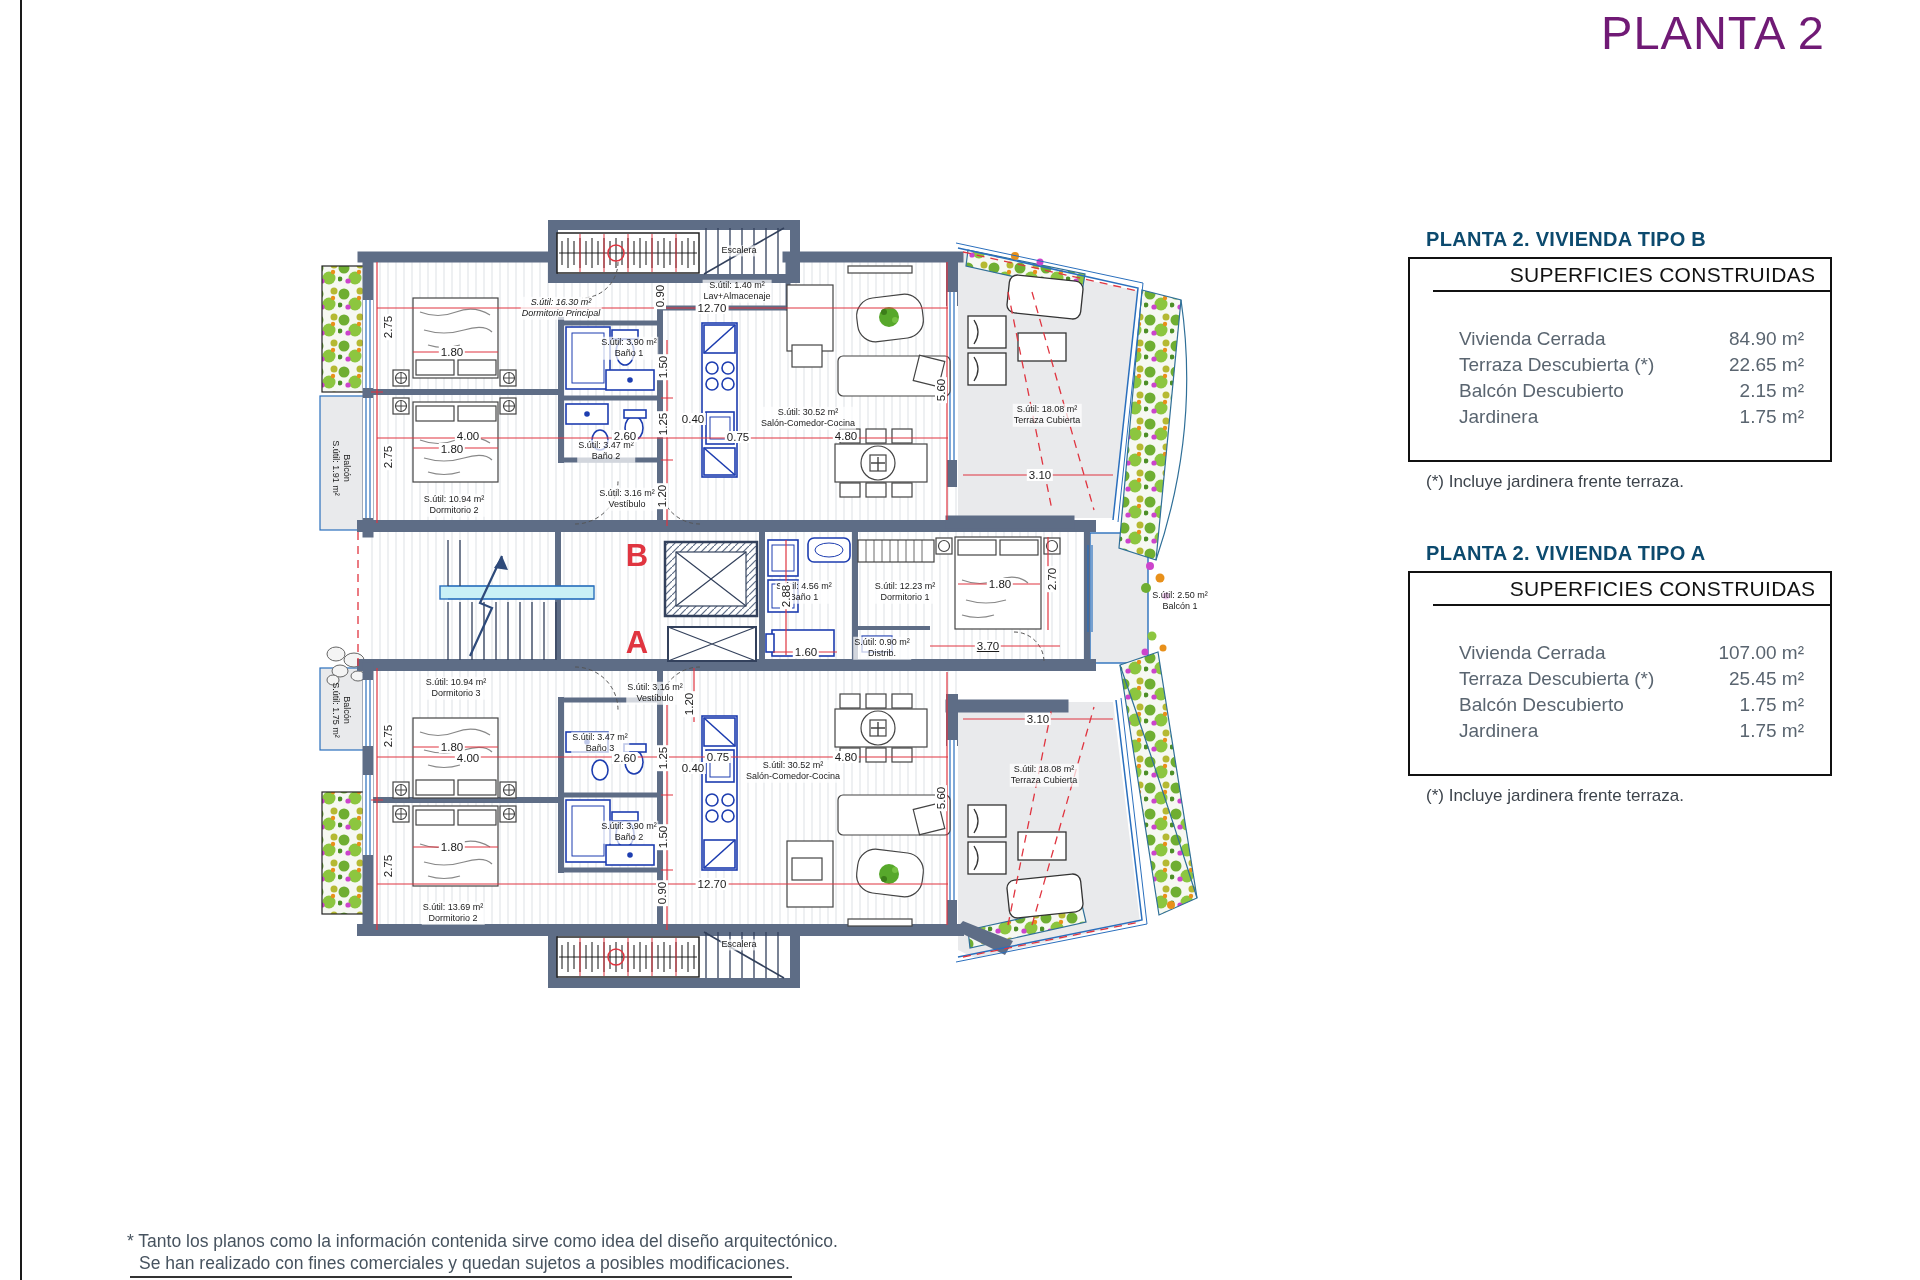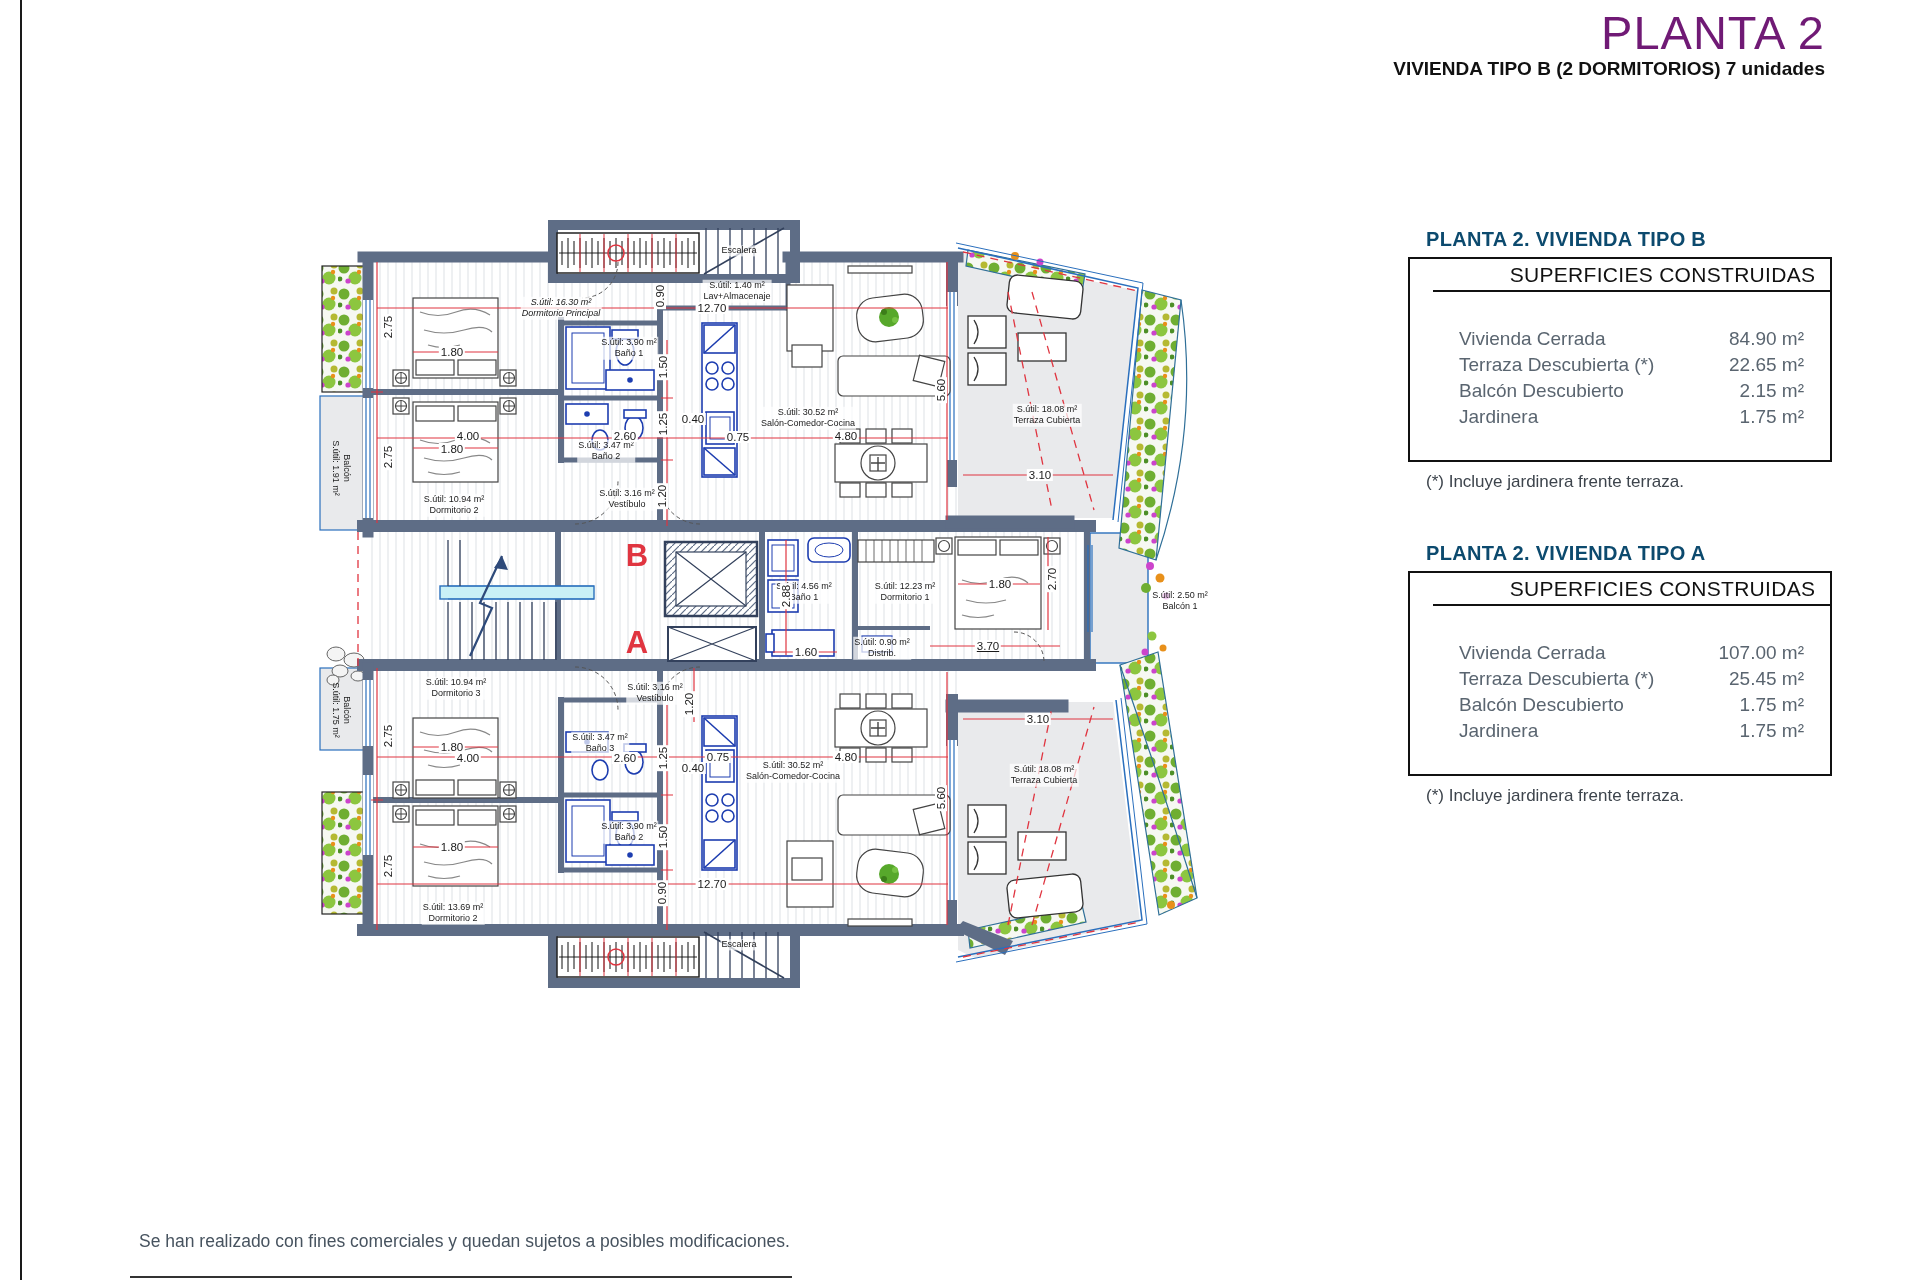--- a/index.html
+++ b/index.html
@@ -532,21 +532,20 @@
     <div class="dim-label" style="left: 1038px; top: 719px;">3.10</div>
   </div>
 <div class="unit-letter" id="letter-b" style="left: 637px; top: 556px;">B</div>
 <div class="unit-letter" id="letter-a" style="left: 637px; top: 643px;">A</div>
 
 <div class="sheet-border-left"></div>
 <div class="bottom-rule"></div>
 
 <div class="titleblock">
   <div class="main-title">PLANTA 2</div>
-  <div class="subtitle">VIVIENDA TIPO B (2 DORMITORIOS) 7 unidades</div>
 </div>
 
 <div class="panel panel-b">
   <div class="panel-heading">PLANTA 2. VIVIENDA TIPO B</div>
   <div class="sup-box">
     <div class="sup-title">SUPERFICIES CONSTRUIDAS</div>
     <div class="sup-rows">
       <div class="sup-row">
         <span>Vivienda Cerrada</span>
         <span>84.90 m²</span>
@@ -588,14 +587,15 @@
       <div class="sup-row">
         <span>Jardinera</span>
         <span>1.75 m²</span>
         </div>
     </div>
   </div>
   <div class="footnote">(*) Incluye jardinera frente terraza.</div>
 </div>
 
 <div class="disclaimer">
+  <div class="l1">* Tanto los planos como la información contenida sirve como idea del diseño arquitectónico.</div>
   <div class="l2">Se han realizado con fines comerciales y quedan sujetos a posibles modificaciones.</div>
 </div>
 
 </body></html>

